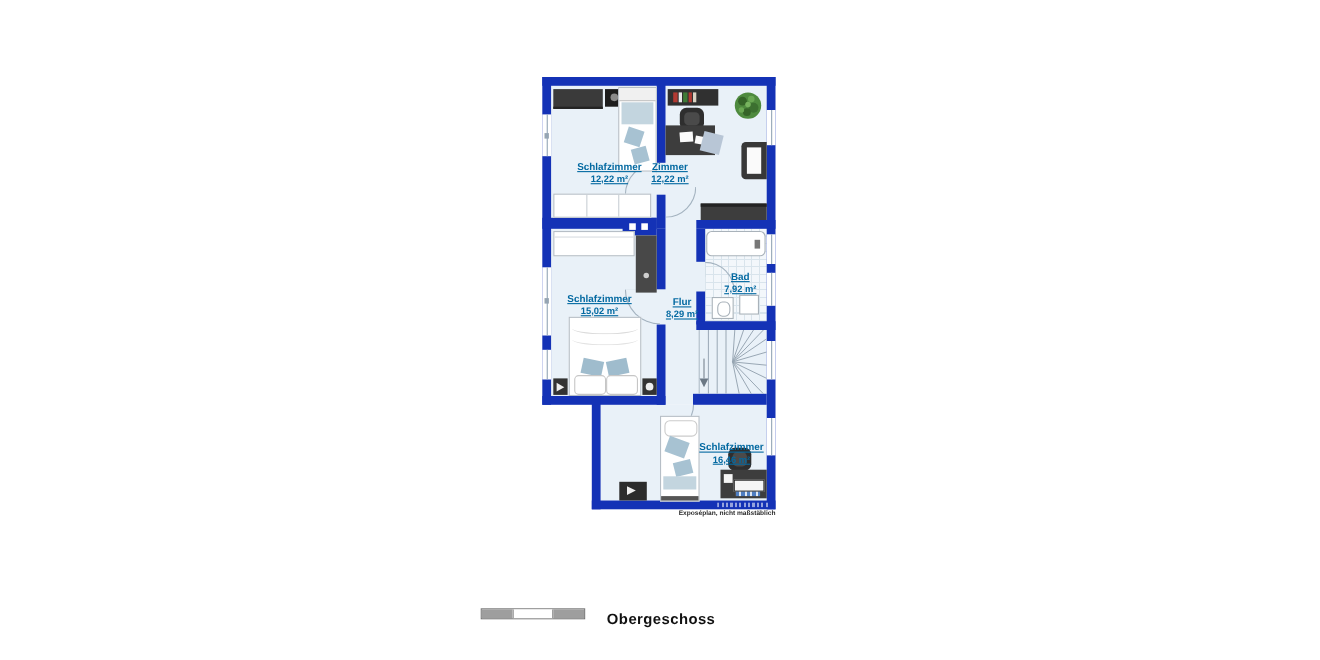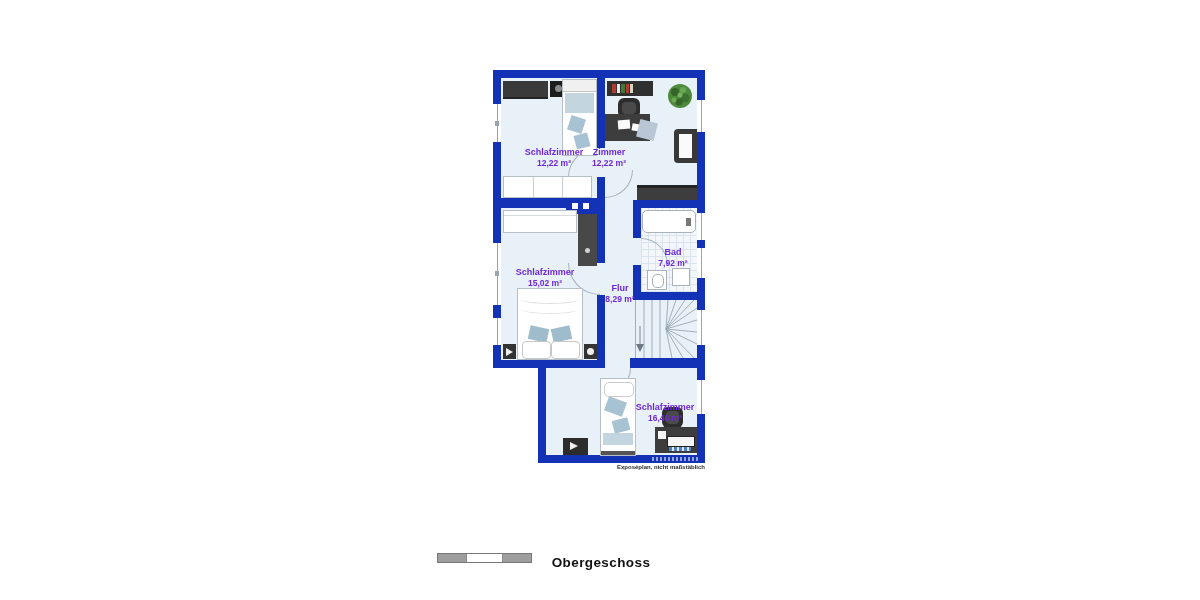--- a/index.html
+++ b/index.html
@@ -18,22 +18,22 @@
   .d-br{border-bottom:1px solid #a3b2bf;border-right:1px solid #a3b2bf;border-bottom-right-radius:100% 100%;}
   
   .fdark{position:absolute;background:#3a3a3a;}
   .fwhite{position:absolute;background:#fff;border:1px solid #b6bec6;box-sizing:border-box;}
   .cushion{position:absolute;background:#a7c2d2;}
   .blanket{position:absolute;background:#c3d5df;}
   .tiles{position:absolute;background:
       repeating-linear-gradient(0deg,#d9e4ec 0 1px,transparent 1px 7px),
       repeating-linear-gradient(90deg,#d9e4ec 0 1px,transparent 1px 7px),#f3f7fb;}
   
-  .label{position:absolute;transform:translate(-50%,-50%);text-align:center;color:#6d28d9;
-         line-height:1.2;white-space:nowrap;}
+  .label{position:absolute;transform:translate(-50%,-50%);text-align:center;color:#0369a1;
+         line-height:1.2;white-space:nowrap;text-decoration:underline;}
   .label .nm{font-weight:700;font-size:9px;display:block;}
   .label .ar{font-weight:700;font-size:8.5px;display:block;}
   .disclaimer{position:absolute;font-size:6px;font-weight:600;color:#2b2b2b;}
   .floor-title{position:absolute;font-size:13.5px;font-weight:700;color:#111;letter-spacing:.4px;
                text-align:center;}
   .watermark{position:absolute;height:4px;background:
       repeating-linear-gradient(90deg,rgba(255,255,255,.55) 0 2px,rgba(255,255,255,0) 2px 4px);}
   .scalebar{position:absolute;display:flex;border:1px solid #777;height:8px;box-sizing:content-box;}
   .scalebar .seg{height:100%;}
   .sg{background:#9e9e9e;}
@@ -158,21 +158,21 @@
     <div style="position:absolute;left:3px;top:4px;width:0;height:0;border-top:4px solid transparent;border-bottom:4px solid transparent;border-left:7px solid #eee;"></div>
   </div>
   <div class="fdark" style="left:584px;top:344px;width:13px;height:15px;background:#333;">
     <div style="position:absolute;left:3px;top:4px;width:7px;height:7px;border-radius:50%;background:#eee;"></div>
   </div>
   <div class="label" style="left:545px;top:277px;">
     <span class="nm">Schlafzimmer</span>
     <span class="ar">15,02 m²</span>
   </div>
 
-  <div class="label" style="left:620px;top:293px;">
+  <div class="label" style="left:620px;top:280px;">
     <span class="nm">Flur</span>
     <span class="ar">8,29 m²</span>
   </div>
 
   <div class="fwhite" style="left:642px;top:210px;width:54px;height:23px;border-radius:5px;border-color:#a9b2ba;">
     <div style="position:absolute;right:4px;top:7px;width:5px;height:8px;background:#777;"></div>
   </div>
   <div class="fwhite" style="left:647px;top:270px;width:20px;height:20px;border-color:#a9b2ba;">
     <div style="position:absolute;left:4px;top:3px;width:10px;height:12px;border:1px solid #a9b2ba;border-radius:40%;"></div>
   </div>

